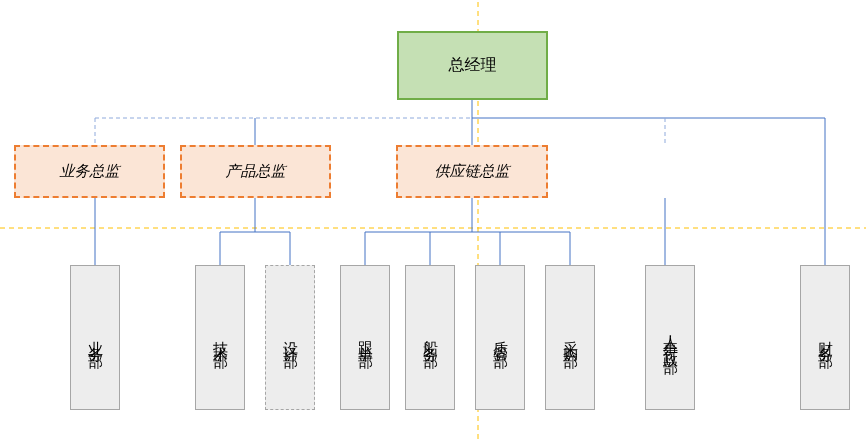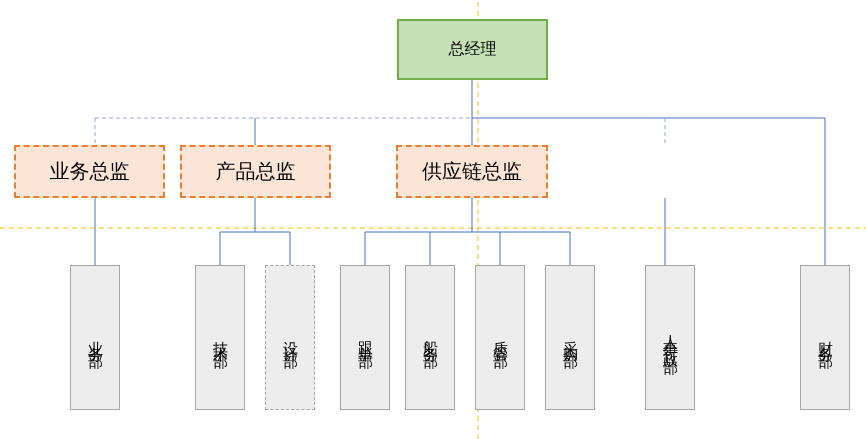--- a/index.html
+++ b/index.html
@@ -30,21 +30,22 @@
     text-align: center;
   }
   .ceo {
     background: #C5E0B4;
     border: 2px solid #70AD47;
     font-size: 16px;
   }
   .director {
     background: #FBE5D6;
     border: 2px dashed #ED7D31;
-    font-size: 20px;
+    font-size: 15px;
+    font-style: italic;
   }
   .dept {
     background: #EDEDED;
     border: 1px solid #A6A6A6;
     font-size: 15px;
   }
   .dept.dashed { border-style: dashed; }
   .dept span {
     writing-mode: vertical-rl;
     text-orientation: upright;
@@ -79,21 +80,21 @@
     <line class="conn" x1="472" y1="198" x2="472" y2="232"></line>
     <line class="conn" x1="365" y1="232" x2="570" y2="232"></line>
     <line class="conn" x1="365" y1="232" x2="365" y2="265"></line>
     <line class="conn" x1="430" y1="232" x2="430" y2="265"></line>
     <line class="conn" x1="500" y1="232" x2="500" y2="265"></line>
     <line class="conn" x1="570" y1="232" x2="570" y2="265"></line>
 
     <line class="conn" x1="665" y1="198" x2="665" y2="265"></line>
   </svg>
 
-  <div class="node ceo" style="left:397px; top:19px; width:151px; height:61px;">
+  <div class="node ceo" style="left:397px; top:31px; width:151px; height:69px;">
     <span>总经理</span>
   </div>
 
   <div class="node director" style="left:14px; top:145px; width:151px; height:53px;">
     <span>业务总监</span>
   </div>
   <div class="node director" style="left:396px; top:145px; width:152px; height:53px;">
     <span>供应链总监</span>
   </div>
   <div class="node director" style="left:180px; top:145px; width:151px; height:53px;">

